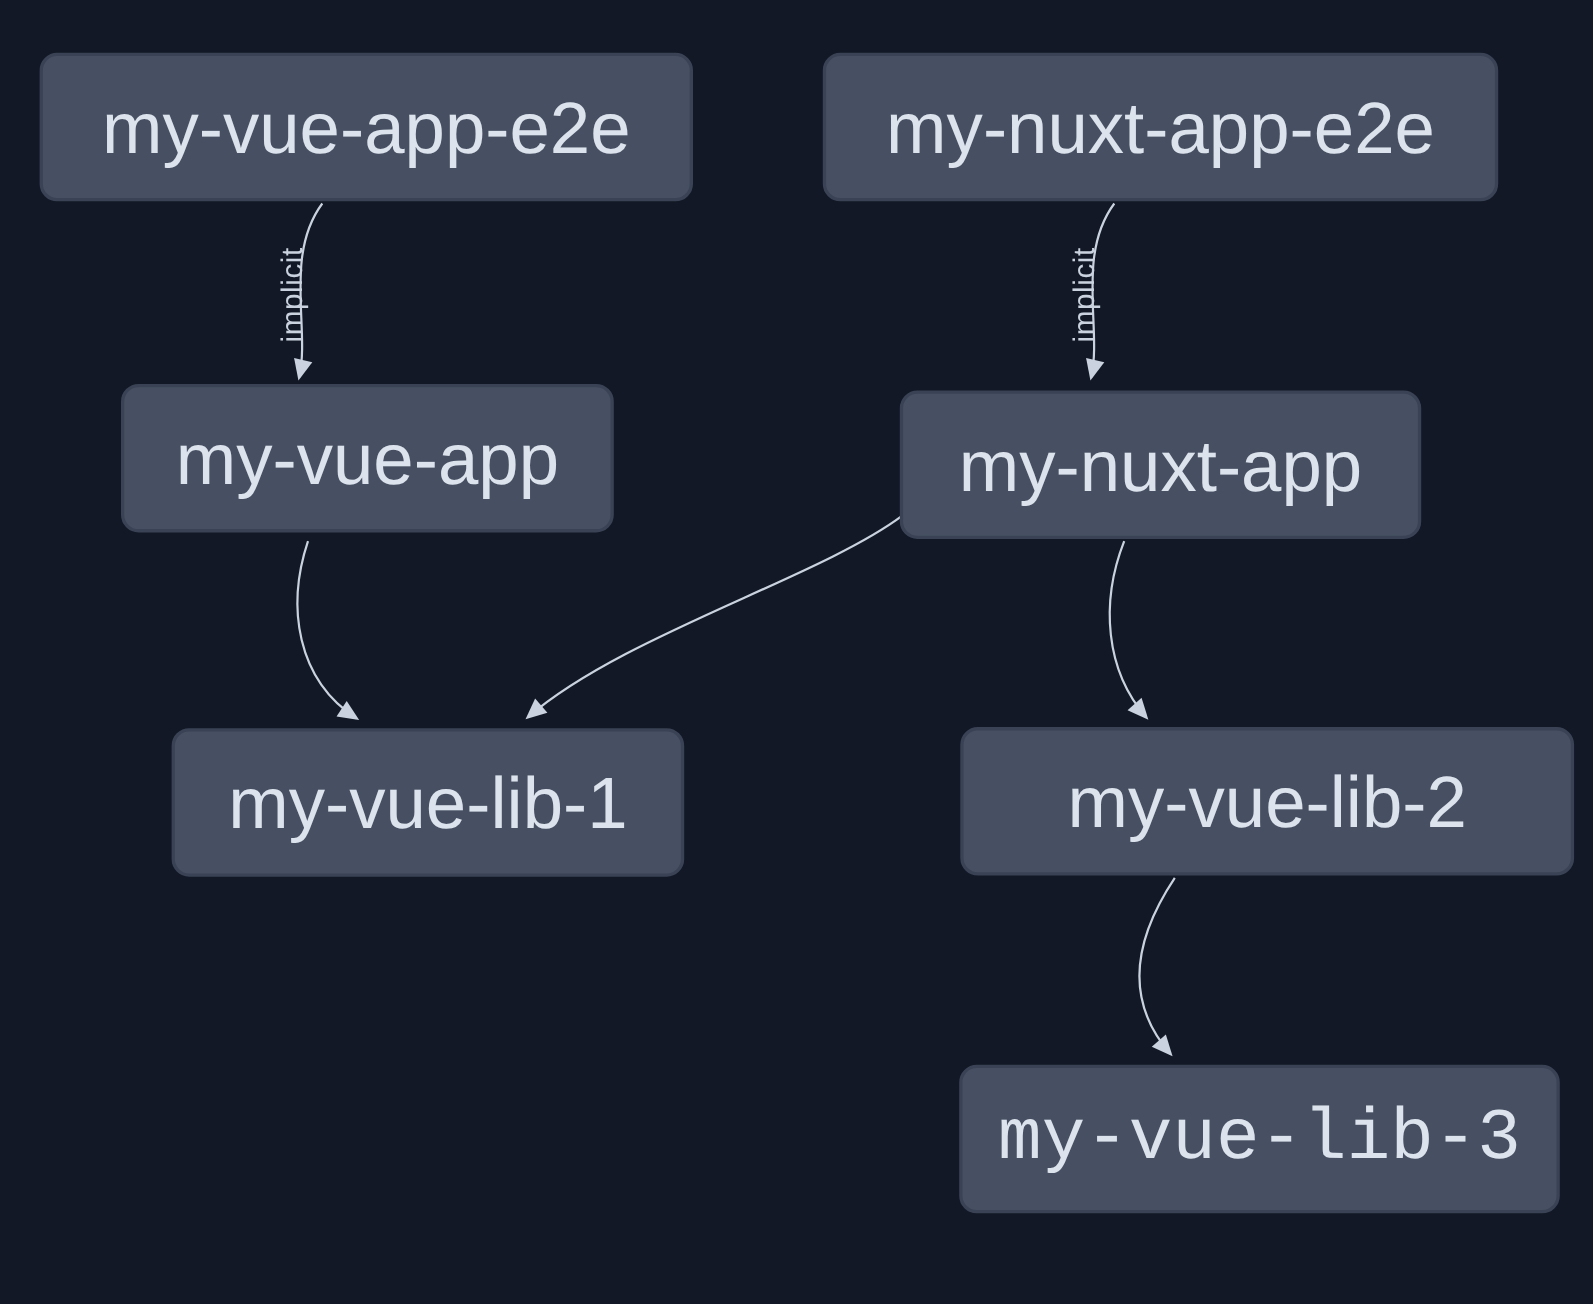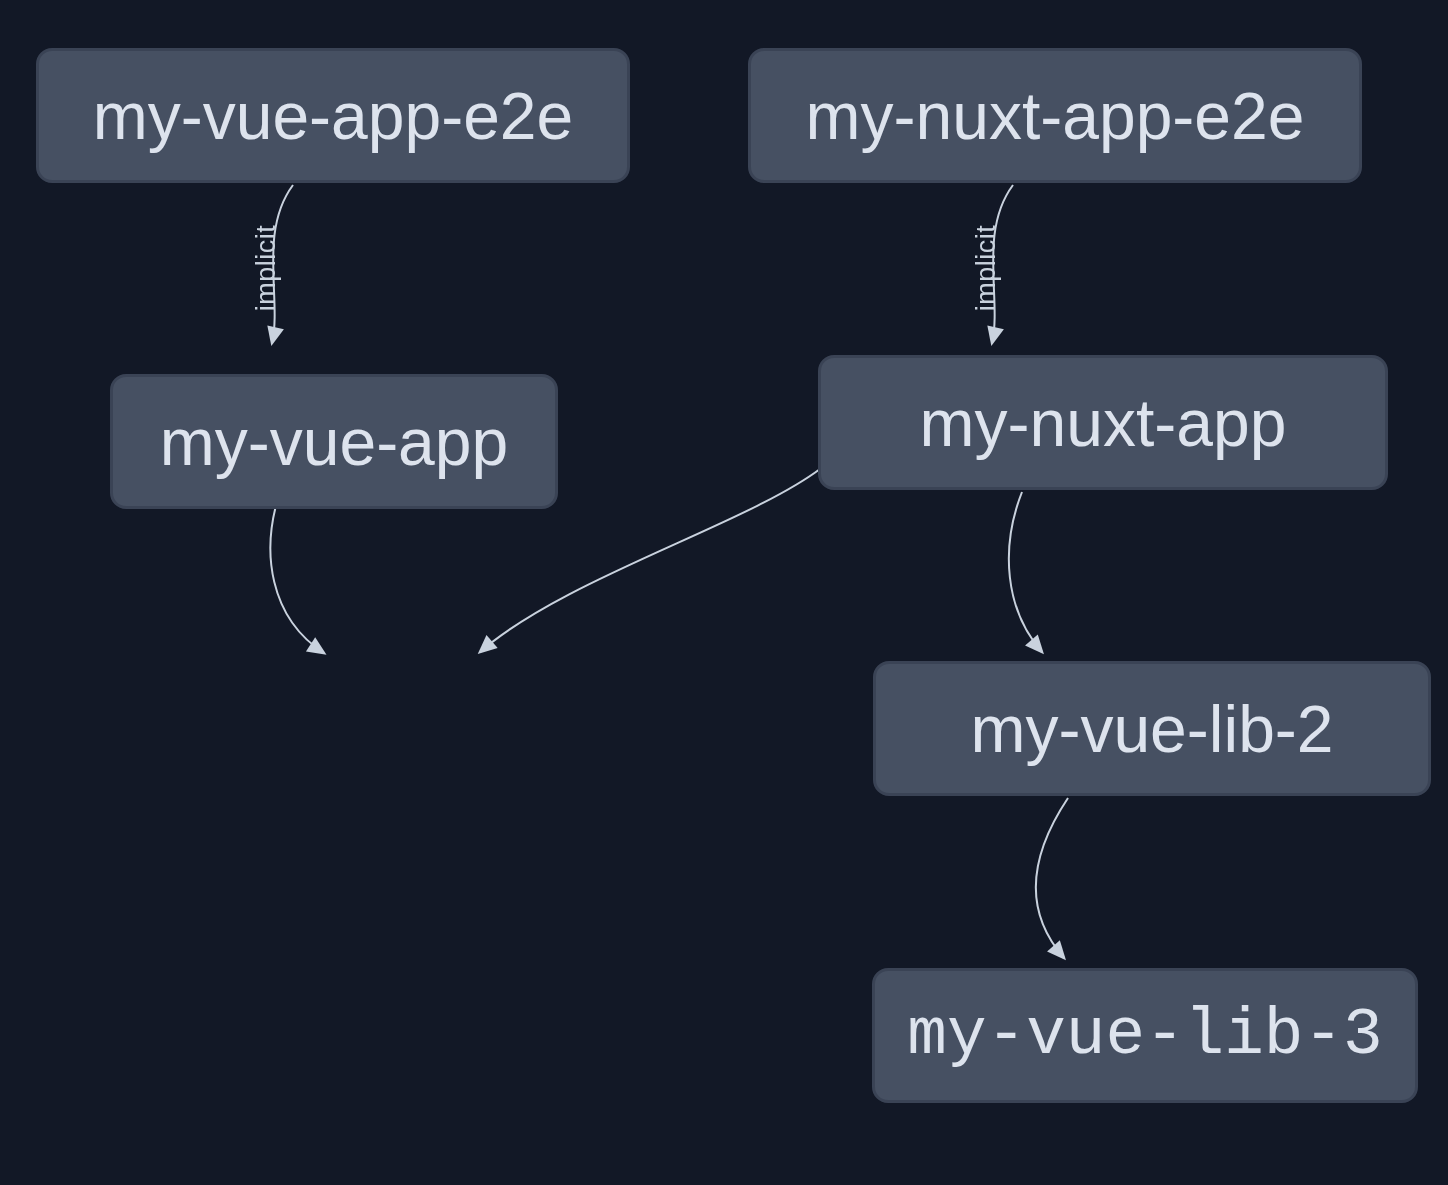--- a/index.html
+++ b/index.html
@@ -56,22 +56,22 @@
     border: 3px solid var(--node-border);
     border-radius: 16px;
     color: var(--node-text);
     font-size: 66px;
     line-height: 1;
     white-space: nowrap;
     cursor: pointer;
   }
   .n1 { left: 36px;  top: 48px;  width: 594px; }
   .n2 { left: 748px; top: 48px;  width: 614px; border-radius: 16px; }
-  .n3 { left: 110px; top: 374px; width: 448px; }
-  .n4 { left: 818px; top: 355px; width: 570px; }
+  .n3 { left: 110px; top: 349px; width: 448px; }
+  .n4 { left: 818px; top: 355px; width: 474px; }
   .n5 { left: 156px; top: 662px; width: 466px; }
   .n6 { left: 873px; top: 661px; width: 558px; }
   .n7 { left: 872px; top: 968px; width: 546px; font-family: Liberation Mono, monospace; }
   .lbl1 { left: 266px; top: 268px; }
   .lbl2 { left: 986px; top: 268px; }
 </style>
 </head>
 <body>
 
 <div class="canvas">
@@ -90,16 +90,17 @@
     <path class="edge" marker-end="url(#arrow)" d="M 280 492 C 260 552, 270 618, 324 653"></path>
     <path class="edge" marker-end="url(#arrow)" d="M 820 469 C 745 525, 565 578, 480 652"></path>
     <path class="edge" marker-end="url(#arrow)" d="M 1022 492 C 1000 548, 1005 610, 1042 652"></path>
     <path class="edge" marker-end="url(#arrow)" d="M 1068 798 C 1030 855, 1022 910, 1064 958"></path>
   </svg>
 
   <div class="node n1">my-vue-app-e2e</div>
   <div class="node n2">my-nuxt-app-e2e</div>
   <div class="node n3">my-vue-app</div>
   <div class="node n4">my-nuxt-app</div>
+  <div class="node n5">my-vue-lib-1</div>
   <div class="node n6">my-vue-lib-2</div>
   <div class="node n7">my-vue-lib-3</div>
 
 </div>
 
 </body></html>

